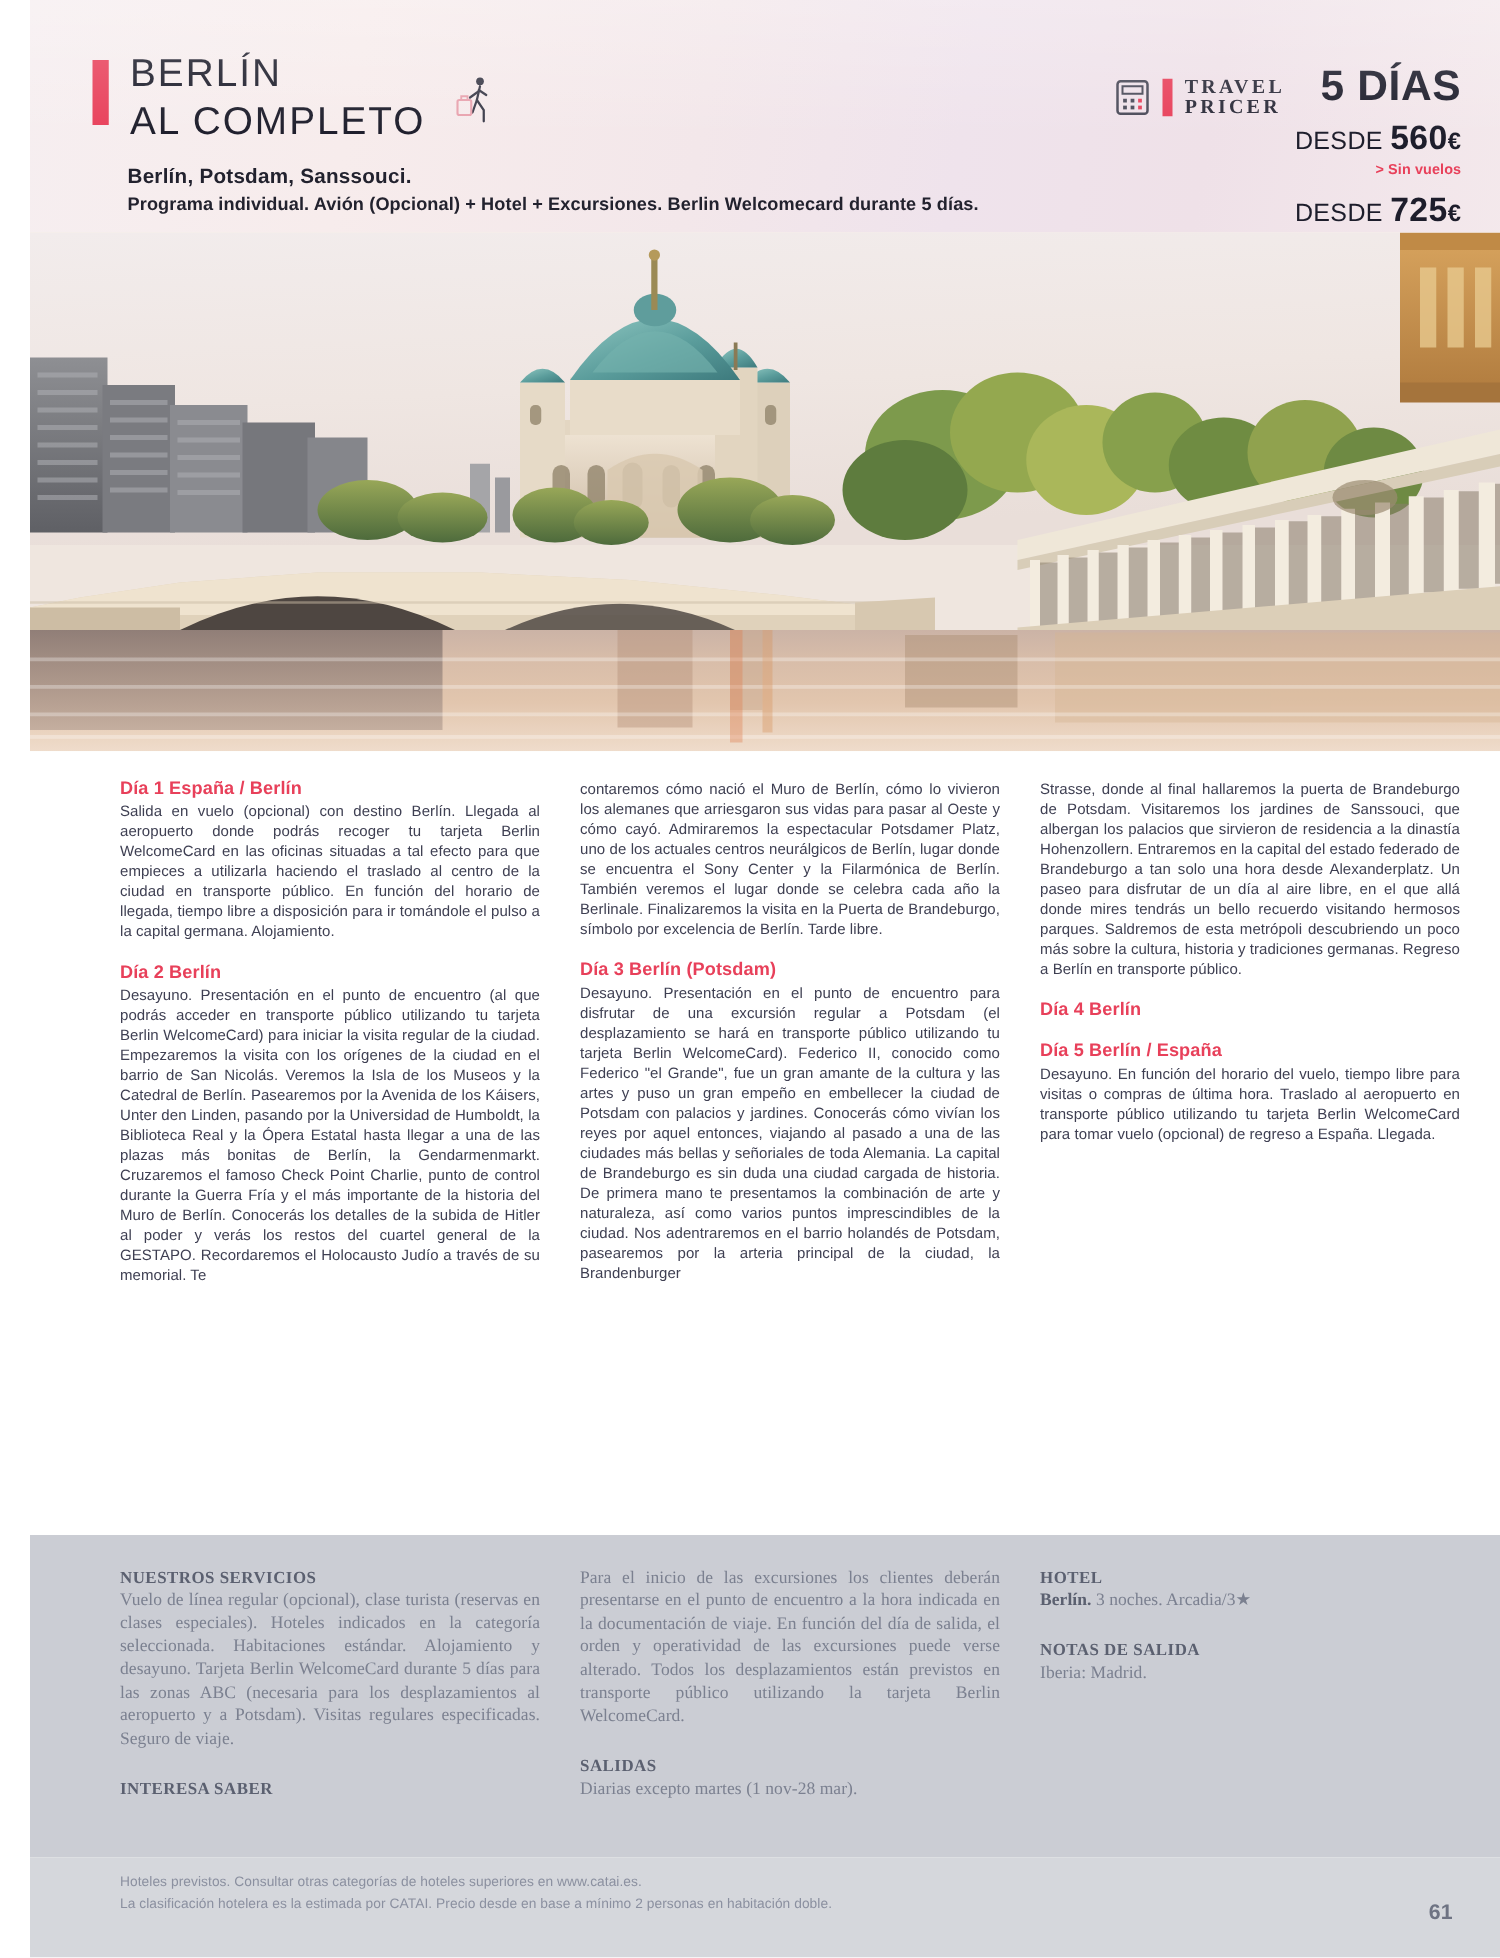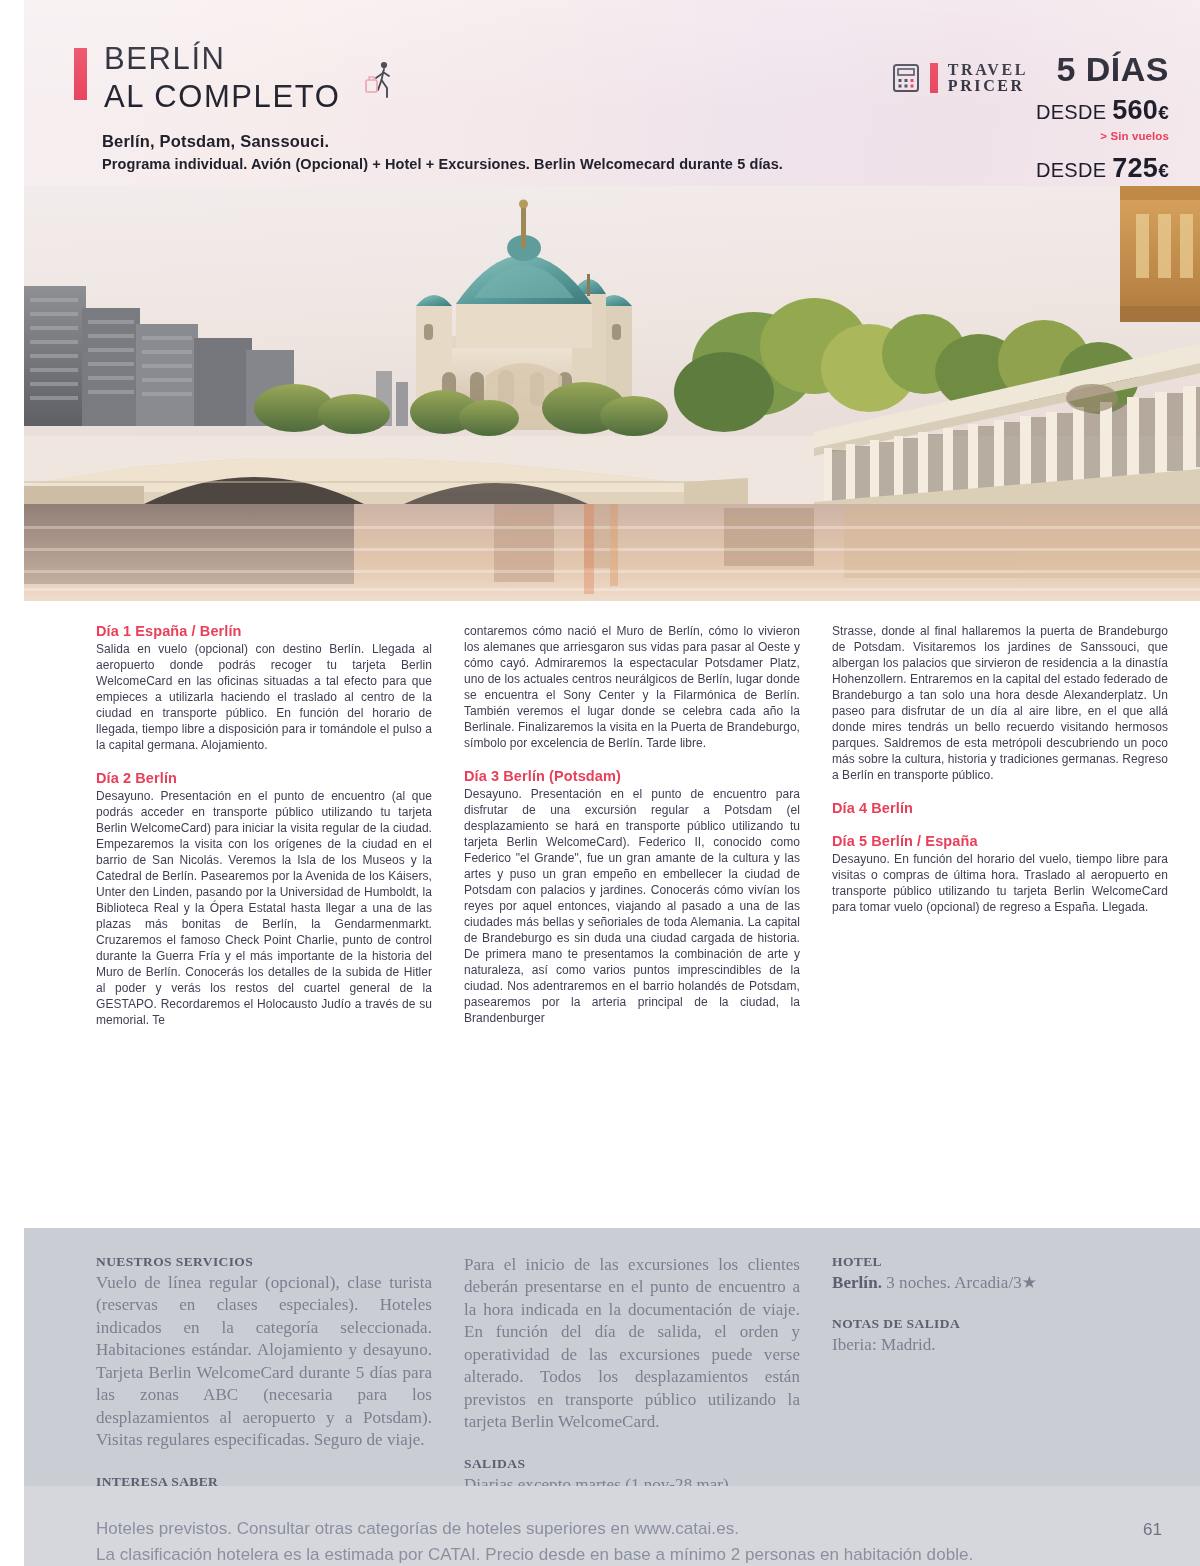--- a/index.html
+++ b/index.html
@@ -88,35 +88,35 @@
     position:absolute;left:0;top:1228px;width:1200px;height:258px;
     background:#cbcdd4;
   }
   .greyband .inner{padding:26px 52px 0 72px;display:flex;gap:32px;font-family:Liberation Serif, serif;}
   .gcol{width:336px;}
   .ghead{
     font-size:13.5px;font-weight:bold;color:#5b6070;letter-spacing:.4px;margin-bottom:2px;
   }
   .ghead.mt{margin-top:22px;}
   .gtext{
-    font-size:17px;line-height:1.32;color:#7b8090;text-align:justify;letter-spacing:.05px;
+    font-size:14px;line-height:1.32;color:#7b8090;text-align:justify;letter-spacing:.05px;
   }
   .gtext.left{text-align:left;}
   .gtext b{color:#5b6070;}
 
   
   .bottom{
     position:absolute;left:0;top:1486px;width:1200px;height:80px;background:#d5d7dc;
   }
   .bottom .dis{
-    position:absolute;left:72px;top:30px;width:900px;
-    font-size:17px;line-height:1.5;color:#8b90a0;letter-spacing:.05px;
+    position:absolute;left:72px;top:12px;width:900px;
+    font-size:11px;line-height:1.5;color:#8b90a0;letter-spacing:.05px;
   }
   .pagenum{
-    position:absolute;right:62px;top:34px;font-size:17px;font-weight:normal;color:#6e7383;
+    position:absolute;right:62px;top:34px;font-size:17px;font-weight:bold;color:#6e7383;
   }
 </style>
 </head>
 <body>
 
 <div class="page">
 
   <div class="header">
 
     <div class="title-block">

